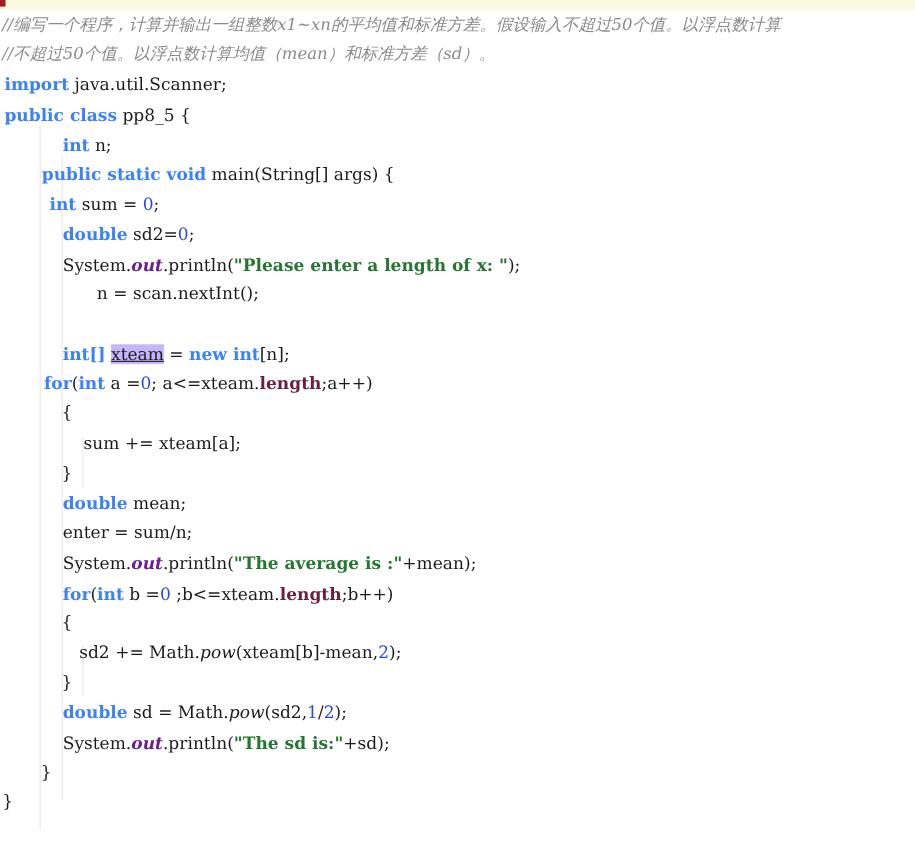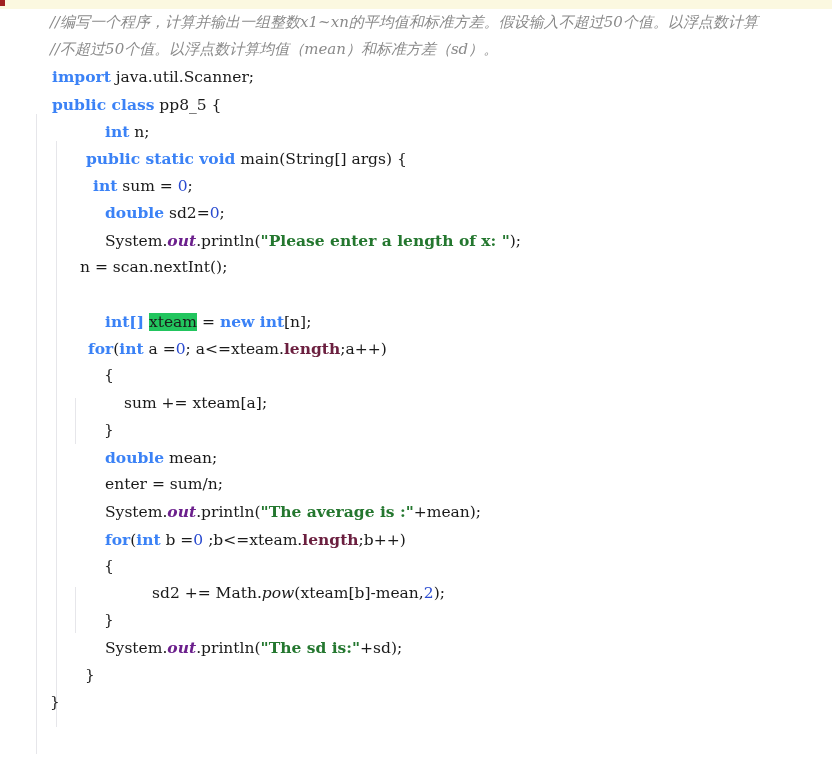--- a/index.html
+++ b/index.html
@@ -47,21 +47,20 @@
     width: 1px;
     background: #e6e6ea;
   }
 
   
   .code {
     position: absolute;
     left: 0;
     top: 9px;
     width: 720px;
-    margin-left: 48px;
   }
   .line {
     height: 27.2px;
     line-height: 27.2px;
     white-space: pre;
     font-family: "DejaVu Serif", "Liberation Serif", serif;
     font-size: 15.5px;
     color: #1a1a1a;
     padding-left: 4px;
     box-sizing: border-box;
@@ -69,21 +68,21 @@
 
   
   .kw        { color: #3b82f6; font-weight: bold; }
   .str       { color: #24772f; font-weight: bold; }
   .num       { color: #2a4bd0; }
   .cmt       { color: #8a8a8a; font-style: italic; }
   .field     { color: #6b1f8c; font-weight: bold; font-style: italic; }
   .len       { color: #6b1f3f; font-weight: bold; }
   .stat      { color: #1a1a1a; font-style: italic; }
   .plain     { color: #1a1a1a; }
-  .hl        { background: #22c55e; }
+  .hl        { background: #c4b5fd; text-decoration: underline; }
 
   .cmt-line  { font-size: 15px; }
 </style>
 </head>
 <body>
 
 <div id="editor">
 
   <div class="top-band">
     <div class="caret-mark"></div>
@@ -108,21 +107,21 @@
 
     <div class="line" style="padding-left:38px;"><span class="kw">public static void</span><span class="plain"> main(String[] args) {</span></div>
 
     <div class="line" style="padding-left:45px;"><span class="kw">int</span><span class="plain"> sum = </span><span class="num">0</span><span class="plain">;</span></div>
 
     <div class="line" style="padding-left:57px;"><span class="kw">double</span><span class="plain"> sd2=</span><span class="num">0</span><span class="plain">;</span></div>
 
 
     <div class="line" style="padding-left:57px;"><span class="plain">System.</span><span class="field">out</span><span class="plain">.println(</span><span class="str">"Please enter a length of x: "</span><span class="plain">);</span></div>
 
-    <div class="line" style="padding-left:32px;"><span class="plain">n = scan.nextInt();</span></div>
+    <div class="line" style="padding-left:88px;"><span class="plain">n = scan.nextInt();</span></div>
 
     <div class="line" style="padding-left:57px;"><span class="plain"></span></div>
 
     <div class="line" style="padding-left:57px;"><span class="kw">int[]</span><span class="plain"> </span><span class="plain hl">xteam</span><span class="plain"> = </span><span class="kw">new int</span><span class="plain">[n];</span></div>
 
     <div class="line" style="padding-left:40px;"><span class="kw">for</span><span class="plain">(</span><span class="kw">int</span><span class="plain"> a =</span><span class="num">0</span><span class="plain">; a&lt;=xteam.</span><span class="len">length</span><span class="plain">;a++)</span></div>
 
     <div class="line" style="padding-left:56px;"><span class="plain">{</span></div>
 
     <div class="line" style="padding-left:76px;"><span class="plain">sum += xteam[a];</span></div>
@@ -132,24 +131,25 @@
     <div class="line" style="padding-left:57px;"><span class="kw">double</span><span class="plain"> mean;</span></div>
 
     <div class="line" style="padding-left:57px;"><span class="plain">enter = sum/n;</span></div>
 
     <div class="line" style="padding-left:57px;"><span class="plain">System.</span><span class="field">out</span><span class="plain">.println(</span><span class="str">"The average is :"</span><span class="plain">+mean);</span></div>
 
     <div class="line" style="padding-left:57px;"><span class="kw">for</span><span class="plain">(</span><span class="kw">int</span><span class="plain"> b =</span><span class="num">0</span><span class="plain"> ;b&lt;=xteam.</span><span class="len">length</span><span class="plain">;b++)</span></div>
 
     <div class="line" style="padding-left:56px;"><span class="plain">{</span></div>
 
-    <div class="line" style="padding-left:104px;"><span class="plain">sd2 += Math.</span><span class="stat">pow</span><span class="plain">(xteam[b]-mean,</span><span class="num">2</span><span class="plain">);</span></div>
+    <div class="line" style="padding-left:72px;"><span class="plain">sd2 += Math.</span><span class="stat">pow</span><span class="plain">(xteam[b]-mean,</span><span class="num">2</span><span class="plain">);</span></div>
 
     <div class="line" style="padding-left:56px;"><span class="plain">}</span></div>
 
+    <div class="line" style="padding-left:57px;"><span class="kw">double</span><span class="plain"> sd = Math.</span><span class="stat">pow</span><span class="plain">(sd2,</span><span class="num">1</span><span class="plain">/</span><span class="num">2</span><span class="plain">);</span></div>
 
     <div class="line" style="padding-left:57px;"><span class="plain">System.</span><span class="field">out</span><span class="plain">.println(</span><span class="str">"The sd is:"</span><span class="plain">+sd);</span></div>
 
     <div class="line" style="padding-left:37px;"><span class="plain">}</span></div>
 
     <div class="line" style="padding-left:2px;"><span class="plain">}</span></div>
 
   </div>
 </div>
 

